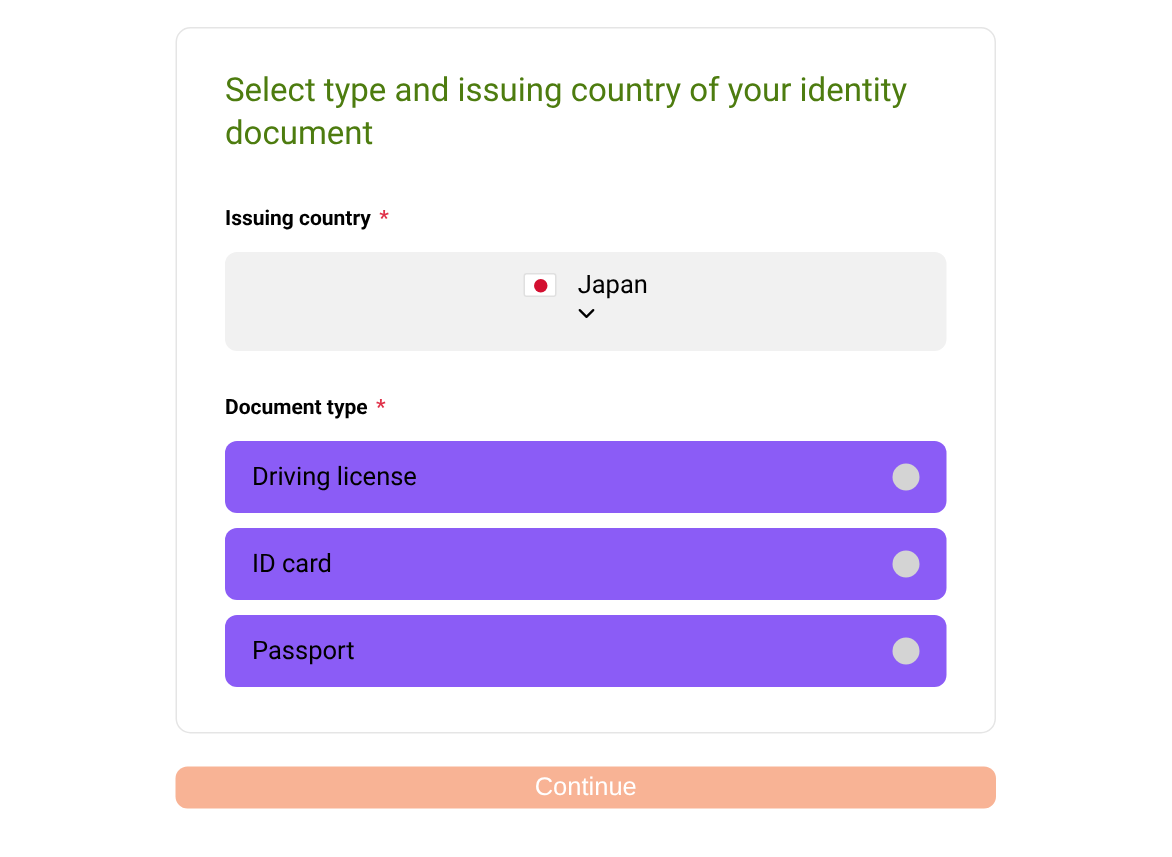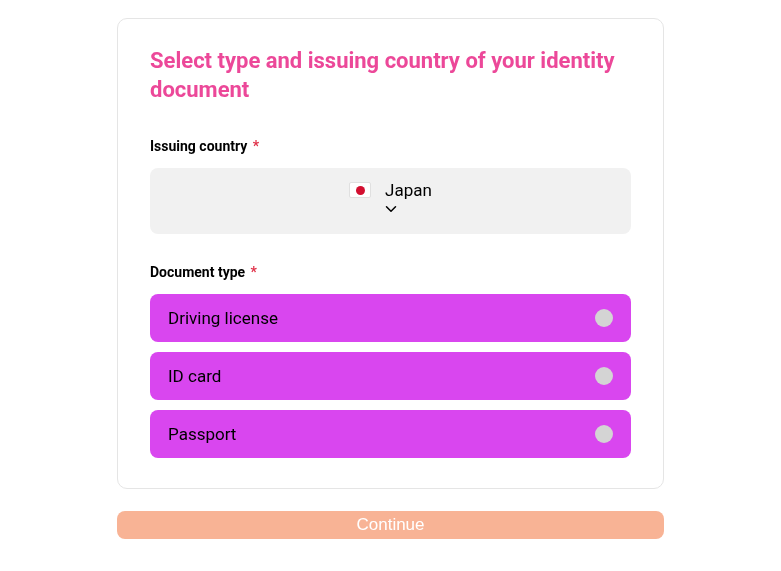--- a/index.html
+++ b/index.html
@@ -16,22 +16,22 @@
     }
     .card {
       margin: 18px 117px 0 117px;
       border: 1px solid #e5e5e5;
       border-radius: 10px;
       padding: 28px 32px 30px 32px;
       background: #ffffff;
     }
     .heading {
       font-size: 22px;
-      font-weight: 700;
-      color: #ec4899;
+      font-weight: 400;
+      color: #4d7c0f;
       line-height: 1.3;
       margin-bottom: 34px;
     }
     .field-group {
       margin-bottom: 30px;
     }
     .field-group:last-child {
       margin-bottom: 0;
     }
     .label-row {
@@ -87,21 +87,21 @@
     }
     .option-list {
       display: flex;
       flex-direction: column;
       gap: 10px;
     }
     .option-row {
       display: flex;
       align-items: center;
       justify-content: space-between;
-      background: #d946ef;
+      background: #8b5cf6;
       border-radius: 8px;
       padding: 14px 18px;
       cursor: pointer;
     }
     .option-text {
       font-size: 17px;
       color: #000000;
       font-weight: 400;
     }
     .radio-circle {

